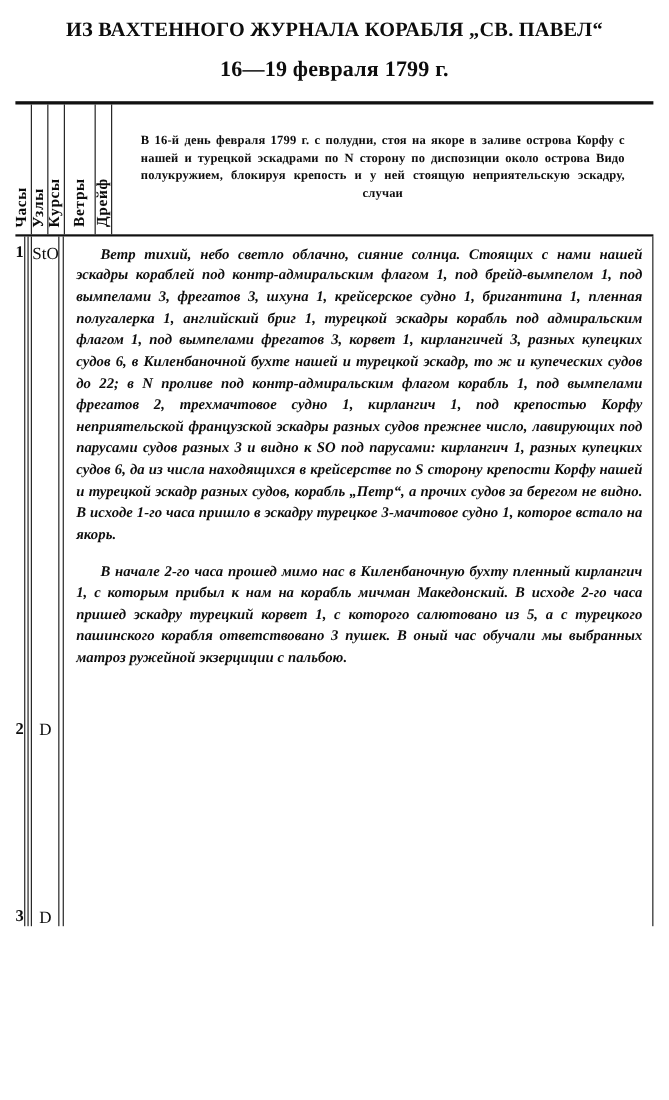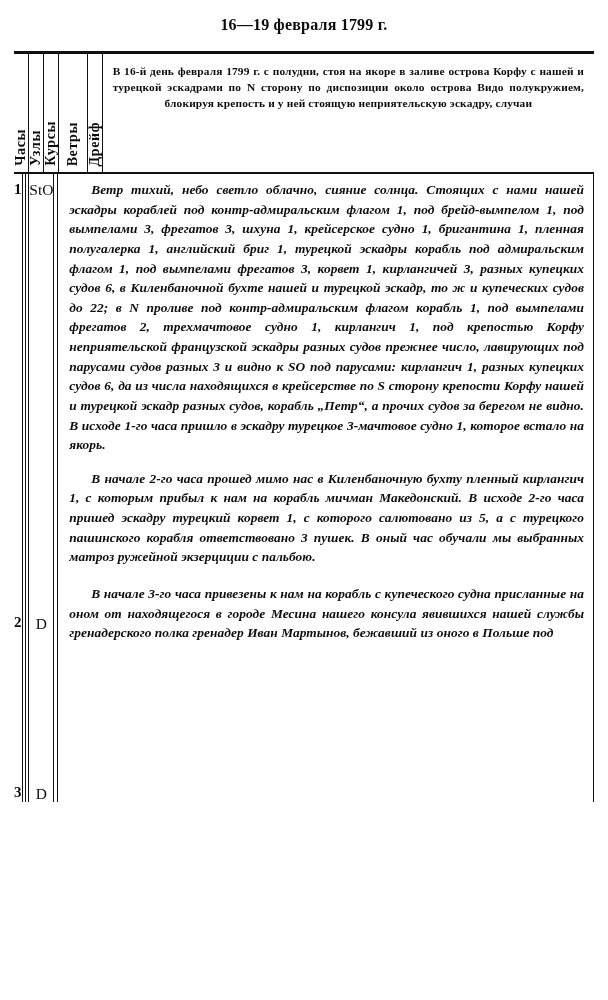--- a/index.html
+++ b/index.html
@@ -44,21 +44,21 @@
   .title-line {
     font-weight: bold;
     font-size: 18.5px;
     line-height: 1.34;
     letter-spacing: 0.2px;
     white-space: nowrap;
   }
 
   .subtitle-line {
     font-weight: bold;
-    font-size: 16px;
+    font-size: 20px;
     margin-top: 11px;
     letter-spacing: 0.2px;
   }
 
   
   .log-table {
     position: relative;
     margin-top: 17px;
     border-top: 3px solid #111;
     border-bottom: 0;
@@ -114,21 +114,21 @@
     align-items: flex-start;
   }
 
   .hdr-notes .intro {
     font-weight: bold;
     font-size: 11.4px;
     line-height: 1.42;
     text-align: justify;
     text-align-last: center;
     letter-spacing: 0.15px;
-    margin: 0;
+    margin: 16px;
   }
 
   
   .body-row .col {
     border-right: 1.6px solid #111;
   }
 
   .cell-val {
     width: 100%;
     display: flex;
@@ -170,20 +170,21 @@
     margin-bottom: 17px;
   }
 </style>
 </head>
 <body>
 
 <div class="page">
 
 
   <div class="title-block">
+    <div class="title-line">ИЗ ВАХТЕННОГО ЖУРНАЛА КОРАБЛЯ „СВ. ПАВЕЛ“</div>
     <div class="subtitle-line">16—19 февраля 1799 г.</div>
   </div>
 
   <div class="log-table">
 
     <div class="table-row hdr-row">
       <div class="col c-hours vhead">
         <span class="vlabel">Часы</span>
       </div>
       <div class="col c-knots vhead">
@@ -235,19 +236,18 @@
 
       <div class="col c-drift">
         <div style="width:100%;">
           <div class="cell-val"></div>
         </div>
       </div>
 
       <div class="col c-notes notes-cell">
         <p>Ветр тихий, небо светло облачно, сияние солнца. Стоящих с нами нашей эскадры кораблей под контр-адмиральским флагом 1, под брейд-вымпелом 1, под вымпелами 3, фрегатов 3, шхуна 1, крейсерское судно 1, бригантина 1, пленная полугалерка 1, английский бриг 1, турецкой эскадры корабль под адмиральским флагом 1, под вымпелами фрегатов 3, корвет 1, кирлангичей 3, разных купецких судов 6, в Киленбаночной бухте нашей и турецкой эскадр, то ж и купеческих судов до 22; в N проливе под контр-адмиральским флагом корабль 1, под вымпелами фрегатов 2, трехмачтовое судно 1, кирлангич 1, под крепостью Корфу неприятельской французской эскадры разных судов прежнее число, лавирующих под парусами судов разных 3 и видно к SO под парусами: кирлангич 1, разных купецких судов 6, да из числа находящихся в крейсерстве по S сторону крепости Корфу нашей и турецкой эскадр разных судов, корабль „Петр“, а прочих судов за берегом не видно. В исходе 1-го часа пришло в эскадру турецкое 3-мачтовое судно 1, которое встало на якорь.</p>
         <p class="tight-last">В начале 2-го часа прошед мимо нас в Киленбаночную бухту пленный кирлангич 1, с которым прибыл к нам на корабль мичман Македонский. В исходе 2-го часа пришед эскадру турецкий корвет 1, с которого салютовано из 5, а с турецкого пашинского корабля ответствовано 3 пушек. В оный час обучали мы выбранных матроз ружейной экзерциции с пальбою.</p>
-        <p>В начале 3-го часа привезены к нам на корабль с купеческого судна присланные на оном от находящегося в городе Месина нашего консула явившихся нашей службы гренадерского полка гренадер Иван Мартынов, бежавший из оного в Польше под</p>
       </div>
 
     </div>
 
   </div>
 </div>
 
 </body></html>

